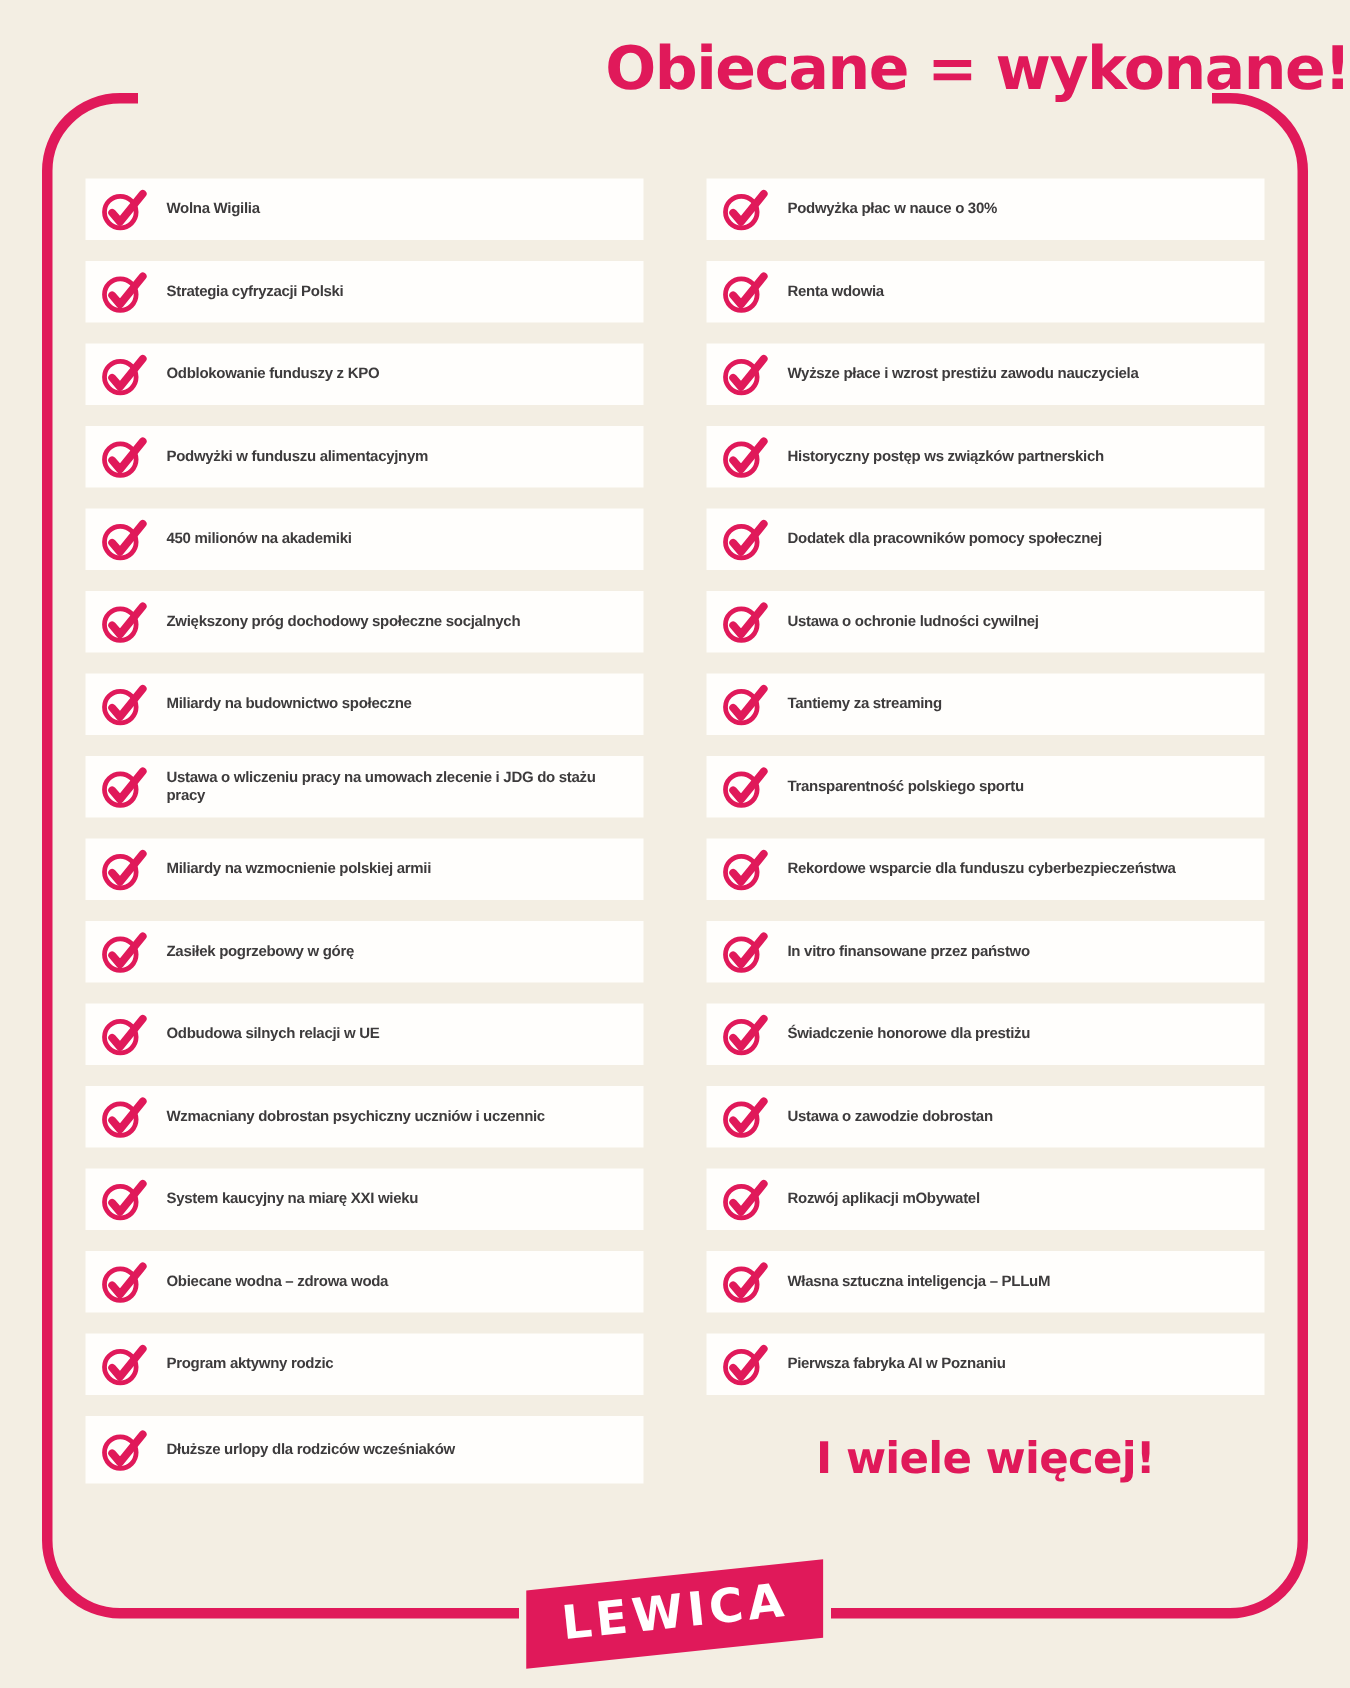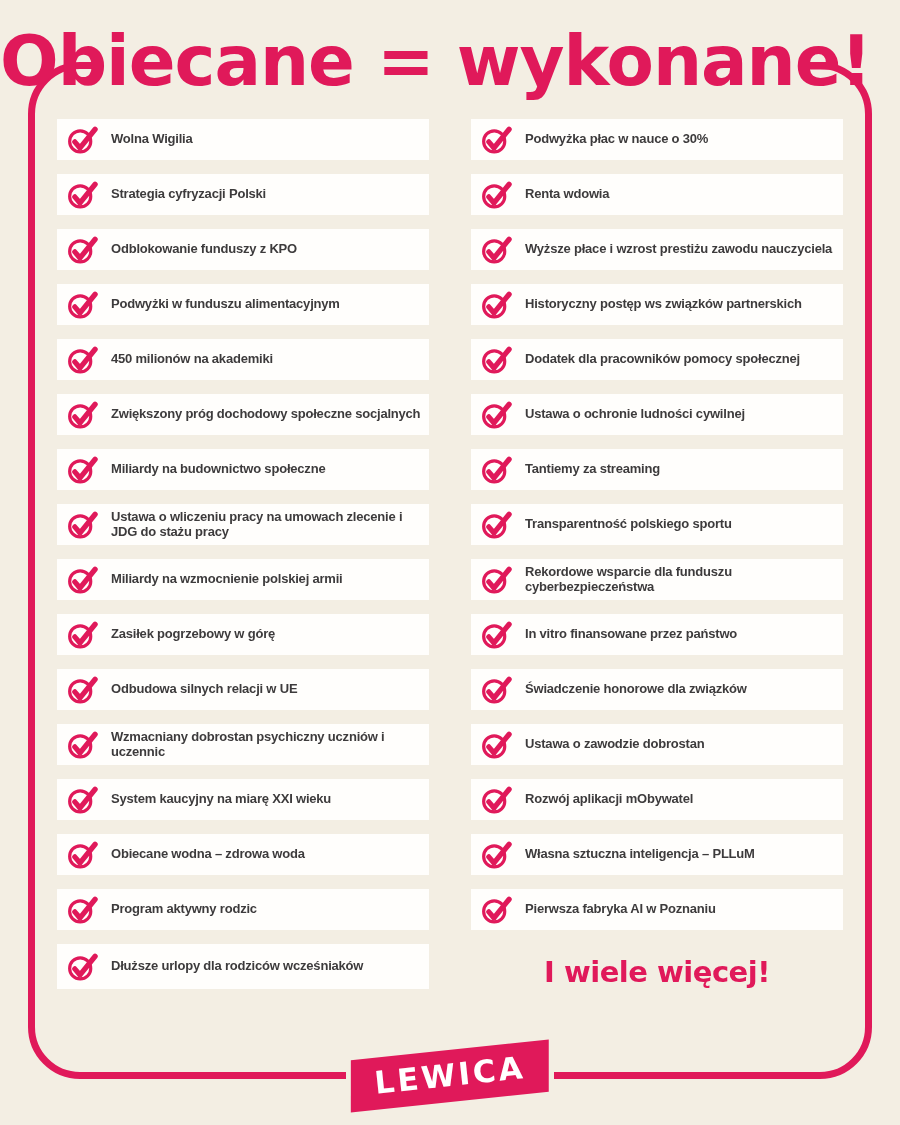--- a/index.html
+++ b/index.html
@@ -23,24 +23,24 @@
     position:absolute;
     left:28px;right:28px;top:62px;bottom:46px;
     border:7px solid var(--accent);
     border-radius:52px;
   }
   .mask{position:absolute;background:var(--bg);}
   .mask-top{left:92px;top:54px;width:716px;height:24px;}
   .mask-bottom{left:346px;top:1062px;width:208px;height:26px;}
   .title{
     position:absolute;top:24px;left:0;width:100%;
-    text-align:left;
+    text-align:right;
     font-family:"DejaVu Sans","Liberation Sans",sans-serif;
     font-weight:bold;
-    font-size:69px;line-height:1.1;
+    font-size:40px;line-height:1.1;
     letter-spacing:-1px;
     color:var(--accent);
     white-space:nowrap;
   }
   .grid{
     position:absolute;
     left:57px;top:119px;width:786px;
     display:grid;
     grid-template-columns:1fr 1fr;
     column-gap:42px;row-gap:14px;
@@ -50,21 +50,21 @@
   .cell{
     background:var(--box);
     display:flex;align-items:center;
     gap:12px;
     padding:5px 8px 5px 10px;
     min-height:41px;
   }
   .check{flex:0 0 auto;display:flex;align-items:center;color:var(--accent);}
   .check svg{width:32px;height:28px;display:block;}
   .label{
-    font-size:13px;font-weight:bold;
+    font-size:10px;font-weight:bold;
     letter-spacing:-0.2px;
     line-height:1.15;
     color:var(--text);
   }
   .more-cell{
     background:transparent;
     justify-content:center;
     padding:0;
   }
   .more-cell span{
@@ -314,21 +314,21 @@
     <span class="label">Odbudowa silnych relacji w UE</span>
   </div>
 
   <div class="cell">
     <span class="check">
       <svg viewBox="0 0 34 30" aria-hidden="true">
         <circle cx="14" cy="16.5" r="11.3" fill="none" stroke="currentColor" stroke-width="3.4"></circle>
         <path d="M8.2 17 L13.8 23.5 L30 3.5" fill="none" stroke="currentColor" stroke-width="5.6" stroke-linecap="round" stroke-linejoin="round"></path>
       </svg>
     </span>
-    <span class="label">Świadczenie honorowe dla związków</span>
+    <span class="label">Świadczenie honorowe dla prestiżu</span>
   </div>
 
   <div class="cell">
     <span class="check">
       <svg viewBox="0 0 34 30" aria-hidden="true">
         <circle cx="14" cy="16.5" r="11.3" fill="none" stroke="currentColor" stroke-width="3.4"></circle>
         <path d="M8.2 17 L13.8 23.5 L30 3.5" fill="none" stroke="currentColor" stroke-width="5.6" stroke-linecap="round" stroke-linejoin="round"></path>
       </svg>
     </span>
     <span class="label">Wzmacniany dobrostan psychiczny uczniów i uczennic</span>

